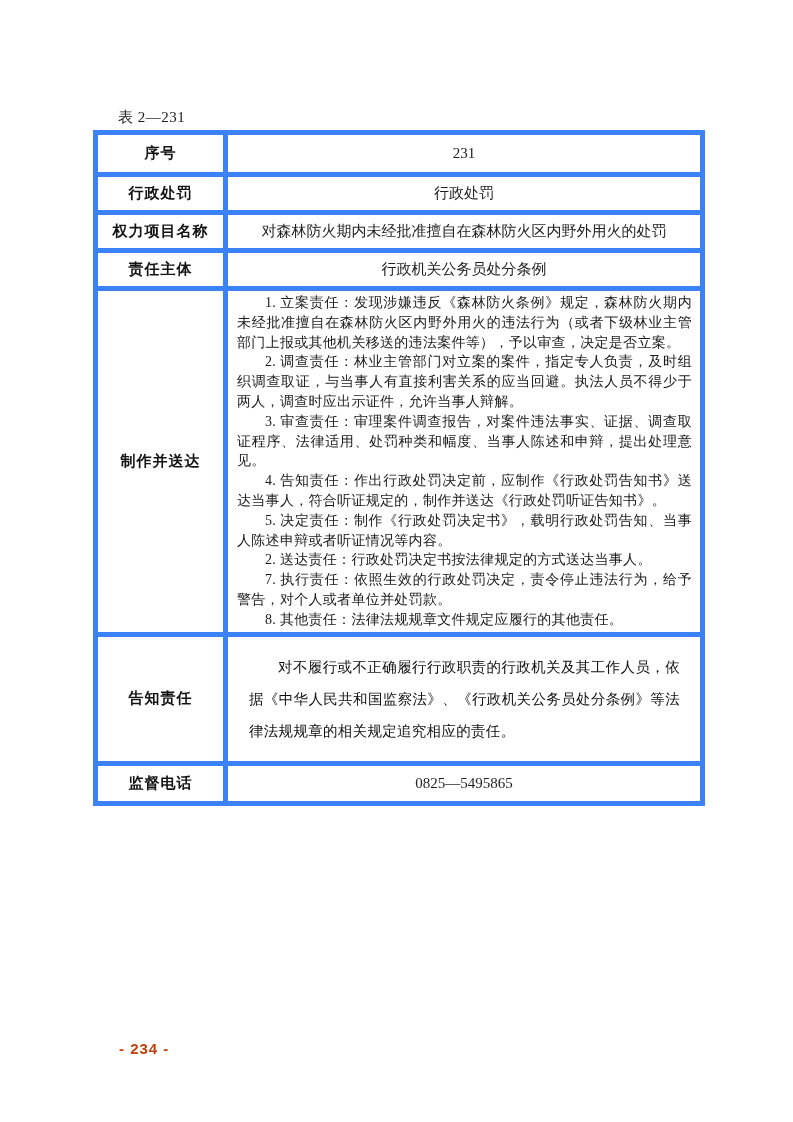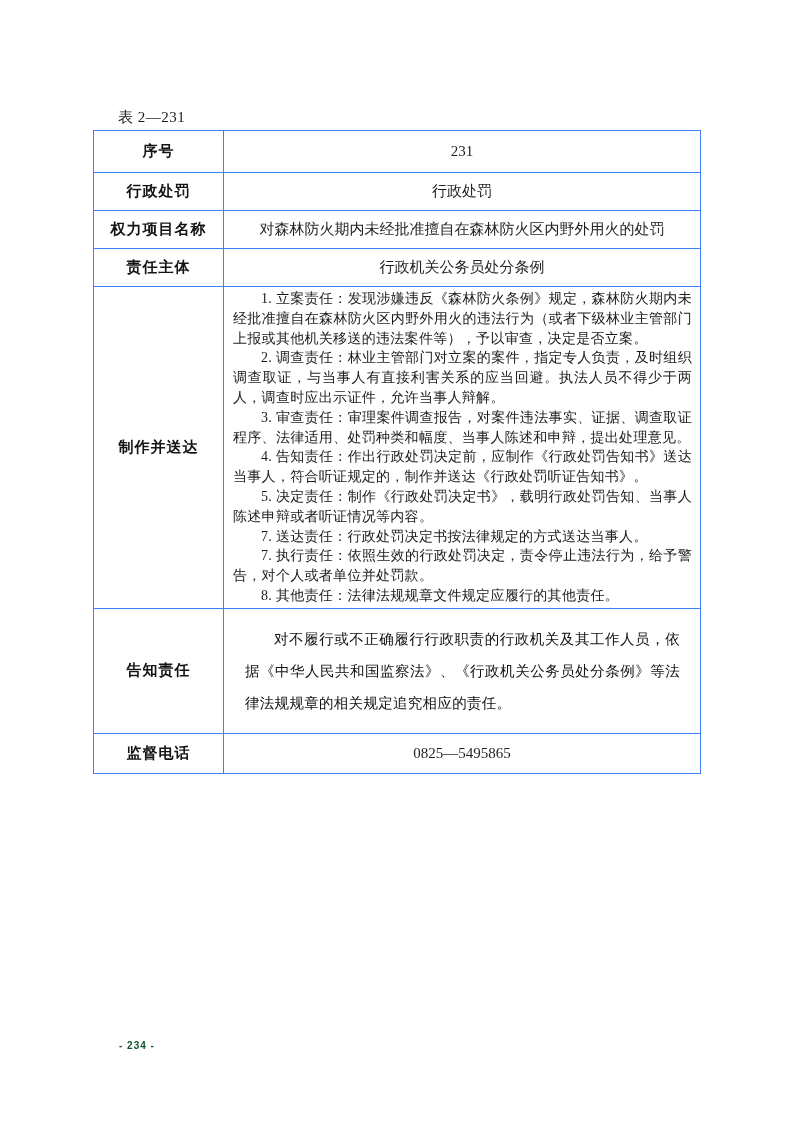--- a/index.html
+++ b/index.html
@@ -24,21 +24,21 @@
   }
   table.doc-table {
     position: absolute; left: 93px; top: 130px;
     width: 607px;
     border-collapse: collapse;
     table-layout: fixed;
   }
   table.doc-table col.c1 { width: 130px; }
   table.doc-table col.c2 { width: 477px; }
   table.doc-table td {
-    border: 1px solid #3b82f6;
+    border: 5px solid #3b82f6;
     vertical-align: middle;
     background: #ffffff;
   }
   td.label {
     text-align: center;
     font-family: "Liberation Sans", sans-serif;
     font-weight: bold;
     font-size: 15px;
     color: #141414;
     letter-spacing: 1px;
@@ -82,22 +82,22 @@
     font-size: 14.5px;
     line-height: 32px;
     letter-spacing: 0.3px;
     color: #111111;
     text-align: justify;
   }
   .footer {
     position: absolute; left: 119px; top: 1040px;
     font-family: "Liberation Sans", sans-serif;
     font-weight: bold;
-    font-size: 10px;
-    color: #14532d;
+    font-size: 15px;
+    color: #c2410c;
     letter-spacing: 1px;
   }
 </style>
 </head>
 <body>
 
 <div class="page">
 
   <div class="caption">表 2—231</div>
 
@@ -124,21 +124,21 @@
         <td class="value">行政机关公务员处分条例</td>
       </tr>
       <tr class="r4">
         <td class="label">制作并送达</td>
         <td class="value duty">
           <p>1. 立案责任：发现涉嫌违反《森林防火条例》规定，森林防火期内未经批准擅自在森林防火区内野外用火的违法行为（或者下级林业主管部门上报或其他机关移送的违法案件等），予以审查，决定是否立案。</p>
           <p>2. 调查责任：林业主管部门对立案的案件，指定专人负责，及时组织调查取证，与当事人有直接利害关系的应当回避。执法人员不得少于两人，调查时应出示证件，允许当事人辩解。</p>
           <p>3. 审查责任：审理案件调查报告，对案件违法事实、证据、调查取证程序、法律适用、处罚种类和幅度、当事人陈述和申辩，提出处理意见。</p>
           <p>4. 告知责任：作出行政处罚决定前，应制作《行政处罚告知书》送达当事人，符合听证规定的，制作并送达《行政处罚听证告知书》。</p>
           <p>5. 决定责任：制作《行政处罚决定书》，载明行政处罚告知、当事人陈述申辩或者听证情况等内容。</p>
-          <p>7. 送达责任：行政处罚决定书按法律规定的方式送达当事人。</p>
+          <p>2. 送达责任：行政处罚决定书按法律规定的方式送达当事人。</p>
           <p>7. 执行责任：依照生效的行政处罚决定，责令停止违法行为，给予警告，对个人或者单位并处罚款。</p>
           <p>8. 其他责任：法律法规规章文件规定应履行的其他责任。</p>
         </td>
       </tr>
       <tr class="r5">
         <td class="label">告知责任</td>
         <td class="value accountability">
           <p>对不履行或不正确履行行政职责的行政机关及其工作人员，依据《中华人民共和国监察法》、《行政机关公务员处分条例》等法律法规规章的相关规定追究相应的责任。</p>
         </td>
       </tr>

